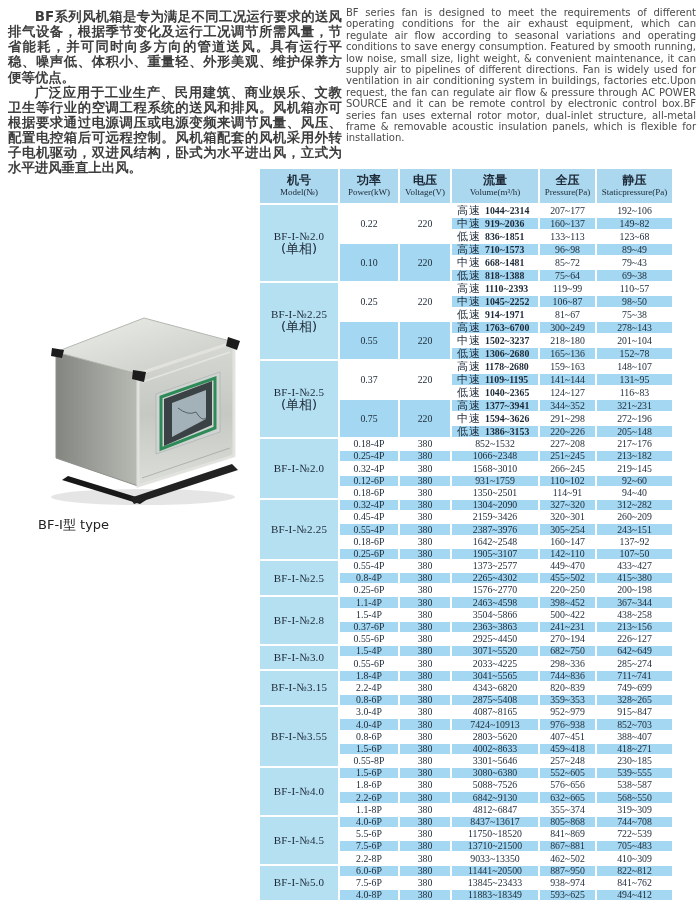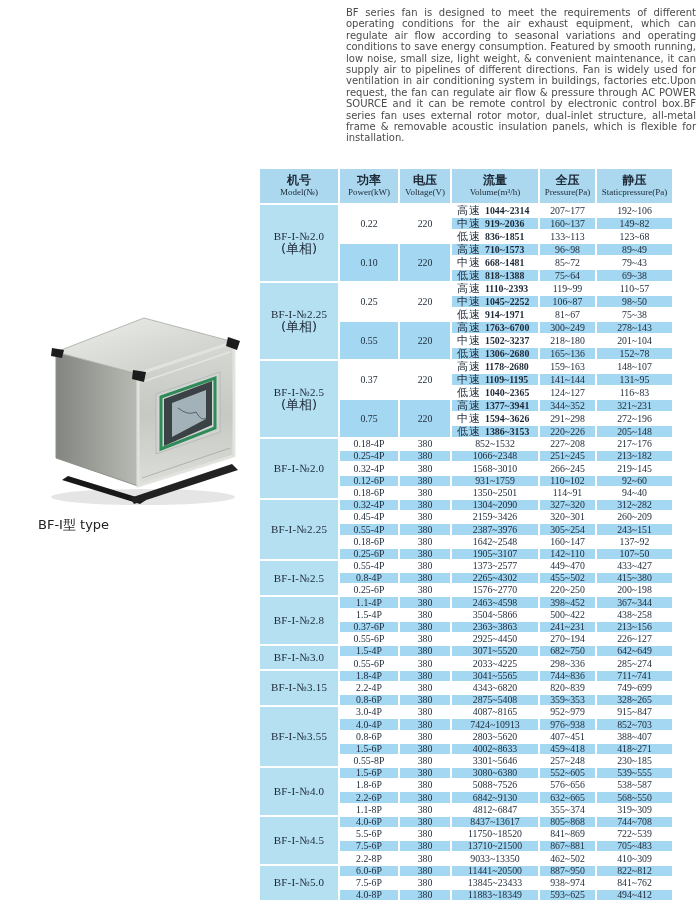--- a/index.html
+++ b/index.html
@@ -60,20 +60,22 @@
   .note {
     position:absolute; left:258px; top:928px; width:430px;
     font-size:10.5px; font-weight:normal; color:#2a2a2a;
     font-family:"DejaVu Sans","Liberation Sans",sans-serif;
   }
 </style>
 </head>
 <body>
 
 <div class="intro-cn">
+  <p>BF系列风机箱是专为满足不同工况运行要求的送风排气设备，根据季节变化及运行工况调节所需风量，节省能耗，并可同时向多方向的管道送风。具有运行平稳、噪声低、体积小、重量轻、外形美观、维护保养方便等优点。</p>
+  <p>广泛应用于工业生产、民用建筑、商业娱乐、文教卫生等行业的空调工程系统的送风和排风。风机箱亦可根据要求通过电源调压或电源变频来调节风量、风压、配置电控箱后可远程控制。风机箱配套的风机采用外转子电机驱动，双进风结构，卧式为水平进出风，立式为水平进风垂直上出风。</p>
 </div>
 
 <div class="intro-en">BF series fan is designed to meet the requirements of different operating conditions for the air exhaust equipment, which can regulate air flow according to seasonal variations and operating conditions to save energy consumption. Featured by smooth running, low noise, small size, light weight, &amp; convenient maintenance, it can supply air to pipelines of different directions. Fan is widely used for ventilation in air conditioning system in buildings, factories etc.Upon request, the fan can regulate air flow &amp; pressure through AC POWER SOURCE and it can be remote control by electronic control box.BF series fan uses external rotor motor, dual-inlet structure, all-metal frame &amp; removable acoustic insulation panels, which is flexible for installation.</div>
 
 <div class="photo">
   <svg width="210" height="225" viewBox="0 0 210 225">
     <defs>
       <linearGradient id="gTop" x1="0" y1="0" x2="1" y2="1">
         <stop offset="0" stop-color="#eceeea"></stop>
           <stop offset="1" stop-color="#c7cac3"></stop>

